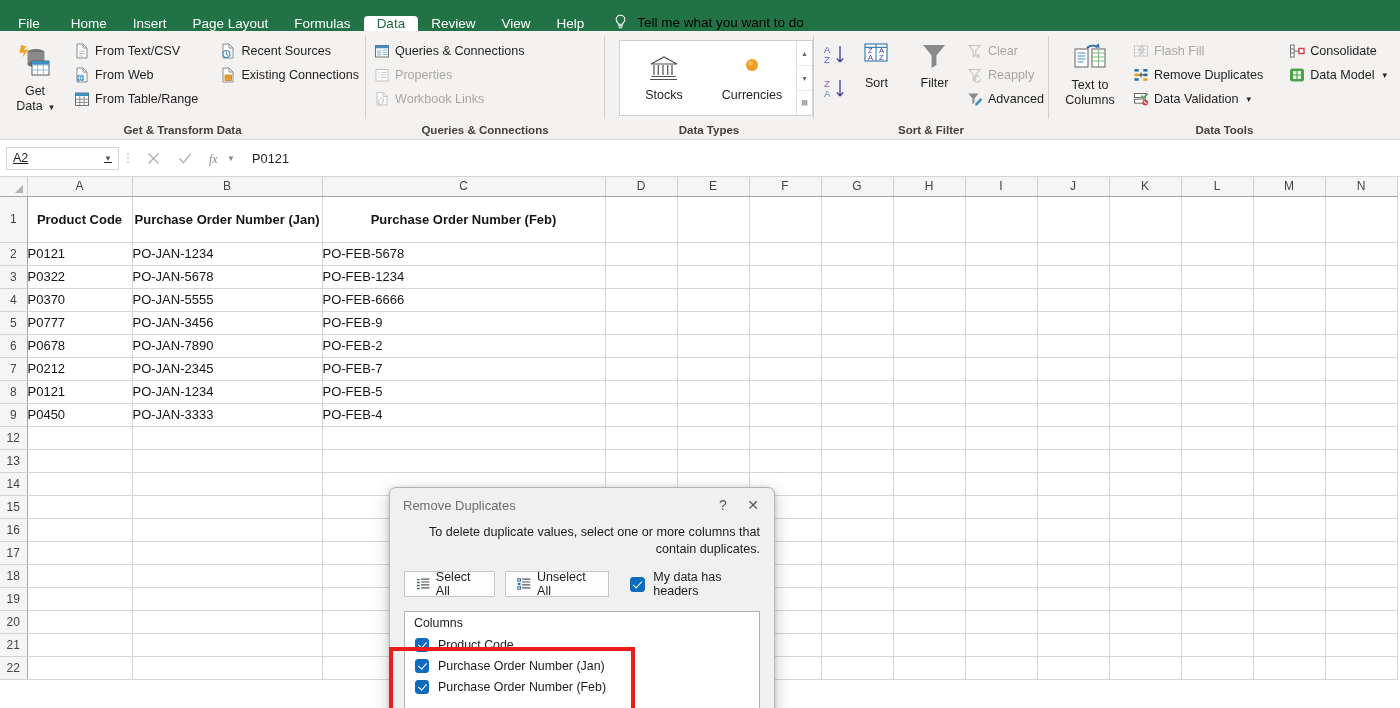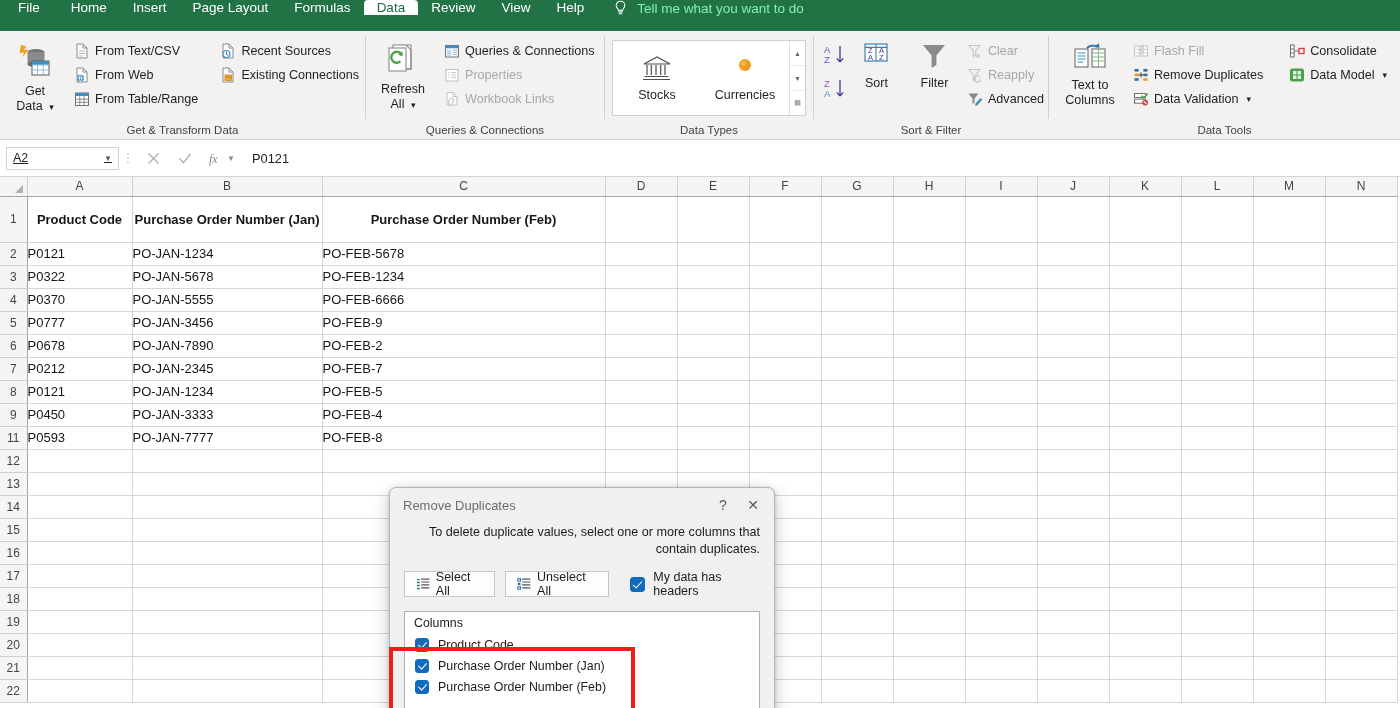--- a/index.html
+++ b/index.html
@@ -10,21 +10,21 @@
     background: #ffffff;
     font-family: "Liberation Sans", sans-serif;
     -webkit-font-smoothing: antialiased;
   }
 
   
   .tabbar {
     height: 31px;
     background: #217346;
     display: flex;
-    align-items: flex-start;
+    align-items: flex-end;
     position: relative;
   }
   .tab {
     display: flex; align-items: center;
     padding: 0 13px;
     color: #ffffff;
     font-size: 13.5px;
     cursor: default;
     white-space: nowrap;
   }
@@ -33,21 +33,21 @@
     background: #ffffff;
     color: #1b6a40;
     border-top-left-radius: 4px;
     border-top-right-radius: 4px;
     font-weight: 400;
   }
   .tellme {
     display: flex; align-items: center;
     gap: 9px;
     padding-left: 16px;
-    color: #86efac;
+    color: #000000;
     font-size: 13.5px;
   }
   .bulb { width: 15px; height: 17px; display:block; }
 
   
   .ribbon {
     height: 109px;
     background: #f3f2f1;
     display: flex;
     align-items: stretch;
@@ -61,20 +61,21 @@
     padding: 4px 0 0 0;
   }
   .group-inner { display: flex; flex: 1; align-items: flex-start; padding-top: 3px; }
   .group-label {
     text-align: center;
     font-size: 11.5px;
     color: #444240;
     padding-bottom: 3px;
     height: 18px;
     line-height: 18px;
+    font-weight: bold;
   }
   .group-sep {
     width: 1px;
     background: #d2d0ce;
     margin: 5px 0 20px 0;
     flex: none;
   }
 
   
   .bigbtn {
@@ -405,30 +406,20 @@
         </div>
       </div>
     </div>
     <div class="group-label">Get &amp; Transform Data</div>
   </div>
 
   <div class="group-sep"></div>
 
   <div class="group" style="width:238px">
     <div class="group-inner">
-      <div class="bigbtn wide" style="margin-left:4px">
-        <svg width="38" height="38" viewBox="0 0 38 38">
-          <rect x="9" y="4" width="18" height="24" fill="#fff" stroke="#8a8a8a" stroke-width="1.1"></rect>
-          <path d="M22 4l5 5v19H9" fill="none" stroke="#8a8a8a" stroke-width="1.1"></path>
-          <rect x="5" y="7" width="17" height="23" fill="#fff" stroke="#8a8a8a" stroke-width="1.1"></rect>
-          <path d="M18 14.5a5.5 5.5 0 1 0-1.6 5.9" fill="none" stroke="#4aa34a" stroke-width="2.4"></path>
-          <path d="M18.6 10.5l-.5 4.6-4.2-1.4z" fill="#4aa34a"></path>
-        </svg>
-        <span class="lbl"><span>Refresh</span><br><span>All</span> <span class="chev">▾</span></span>
-      </div>
 
       <div class="smallcol" style="margin-left:4px">
         <div class="smallbtn">
           <svg class="ico" width="16" height="16" viewBox="0 0 16 16">
             <rect x="1.5" y="2.5" width="13" height="11.5" fill="#fff" stroke="#6f6f6f" stroke-width="1"></rect>
             <rect x="1.5" y="2.5" width="13" height="2.8" fill="#3f8fc4"></rect>
             <rect x="3" y="6.8" width="4" height="6" fill="#bcd9ec"></rect>
             <path d="M8.5 7.2h5M8.5 9.4h5M8.5 11.6h5" stroke="#9ab8cc" stroke-width="1"></path>
           </svg>
           <span>Queries &amp; Connections</span>
@@ -449,21 +440,21 @@
           <span>Workbook Links</span>
         </div>
       </div>
     </div>
     <div class="group-label">Queries &amp; Connections</div>
   </div>
 
   <div class="group-sep"></div>
 
   <div class="group" style="width:208px">
-    <div class="group-inner" style="justify-content:center">
+    <div class="group-inner" style="justify-content:flex-end">
       <div class="gallery">
         <div class="gal-item">
           <svg width="32" height="30" viewBox="0 0 32 30">
             <path d="M3 10L16 3l13 7z" fill="none" stroke="#4f4f4f" stroke-width="1.2"></path>
             <path d="M6 11v10M10.3 11v10M15 11v10M19.7 11v10M24 11v10" stroke="#4f4f4f" stroke-width="1.2"></path>
             <path d="M3.5 22.5h24M2 25.5h27" stroke="#4f4f4f" stroke-width="1.2"></path>
           </svg>
           <span class="lbl">Stocks</span>
         </div>
         <div class="gal-item">
@@ -841,37 +832,20 @@
       <td class="cell"></td>
           <td class="cell"></td>
       <td class="cell"></td>
           <td class="cell"></td>
       <td class="cell"></td>
           <td class="cell"></td>
       <td class="cell"></td>
           <td class="cell"></td>
       <td class="cell"></td>
     </tr>
-    <tr>
-      <td class="rowhead">11</td>
-      <td class="cell">P0593</td>
-      <td class="cell">PO-JAN-7777</td>
-      <td class="cell">PO-FEB-8</td>
-      <td class="cell"></td>
-          <td class="cell"></td>
-      <td class="cell"></td>
-          <td class="cell"></td>
-      <td class="cell"></td>
-          <td class="cell"></td>
-      <td class="cell"></td>
-          <td class="cell"></td>
-      <td class="cell"></td>
-          <td class="cell"></td>
-      <td class="cell"></td>
-    </tr>
 
     <tr>
           <td class="rowhead">12</td>
           <td class="cell"></td>
           <td class="cell"></td>
           <td class="cell"></td>
           <td class="cell"></td>
           <td class="cell"></td>
           <td class="cell"></td>
           <td class="cell"></td>

